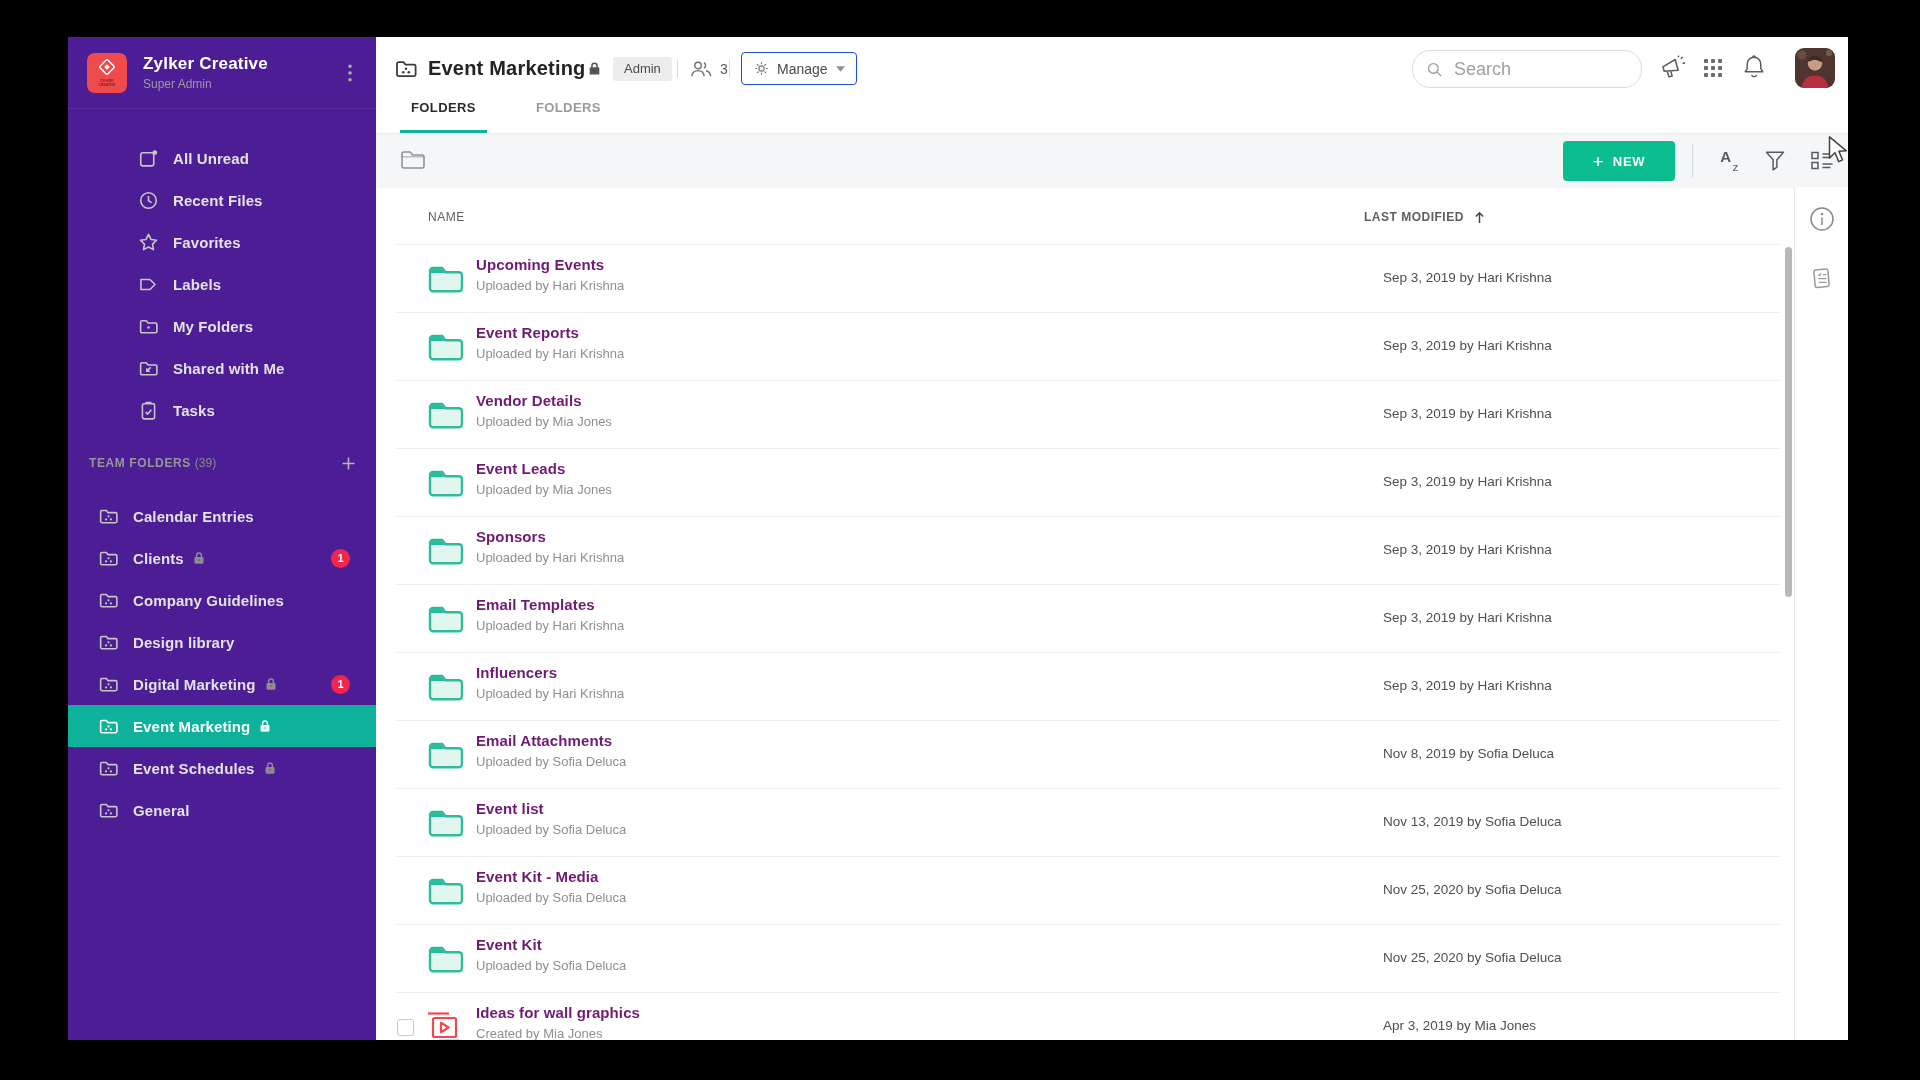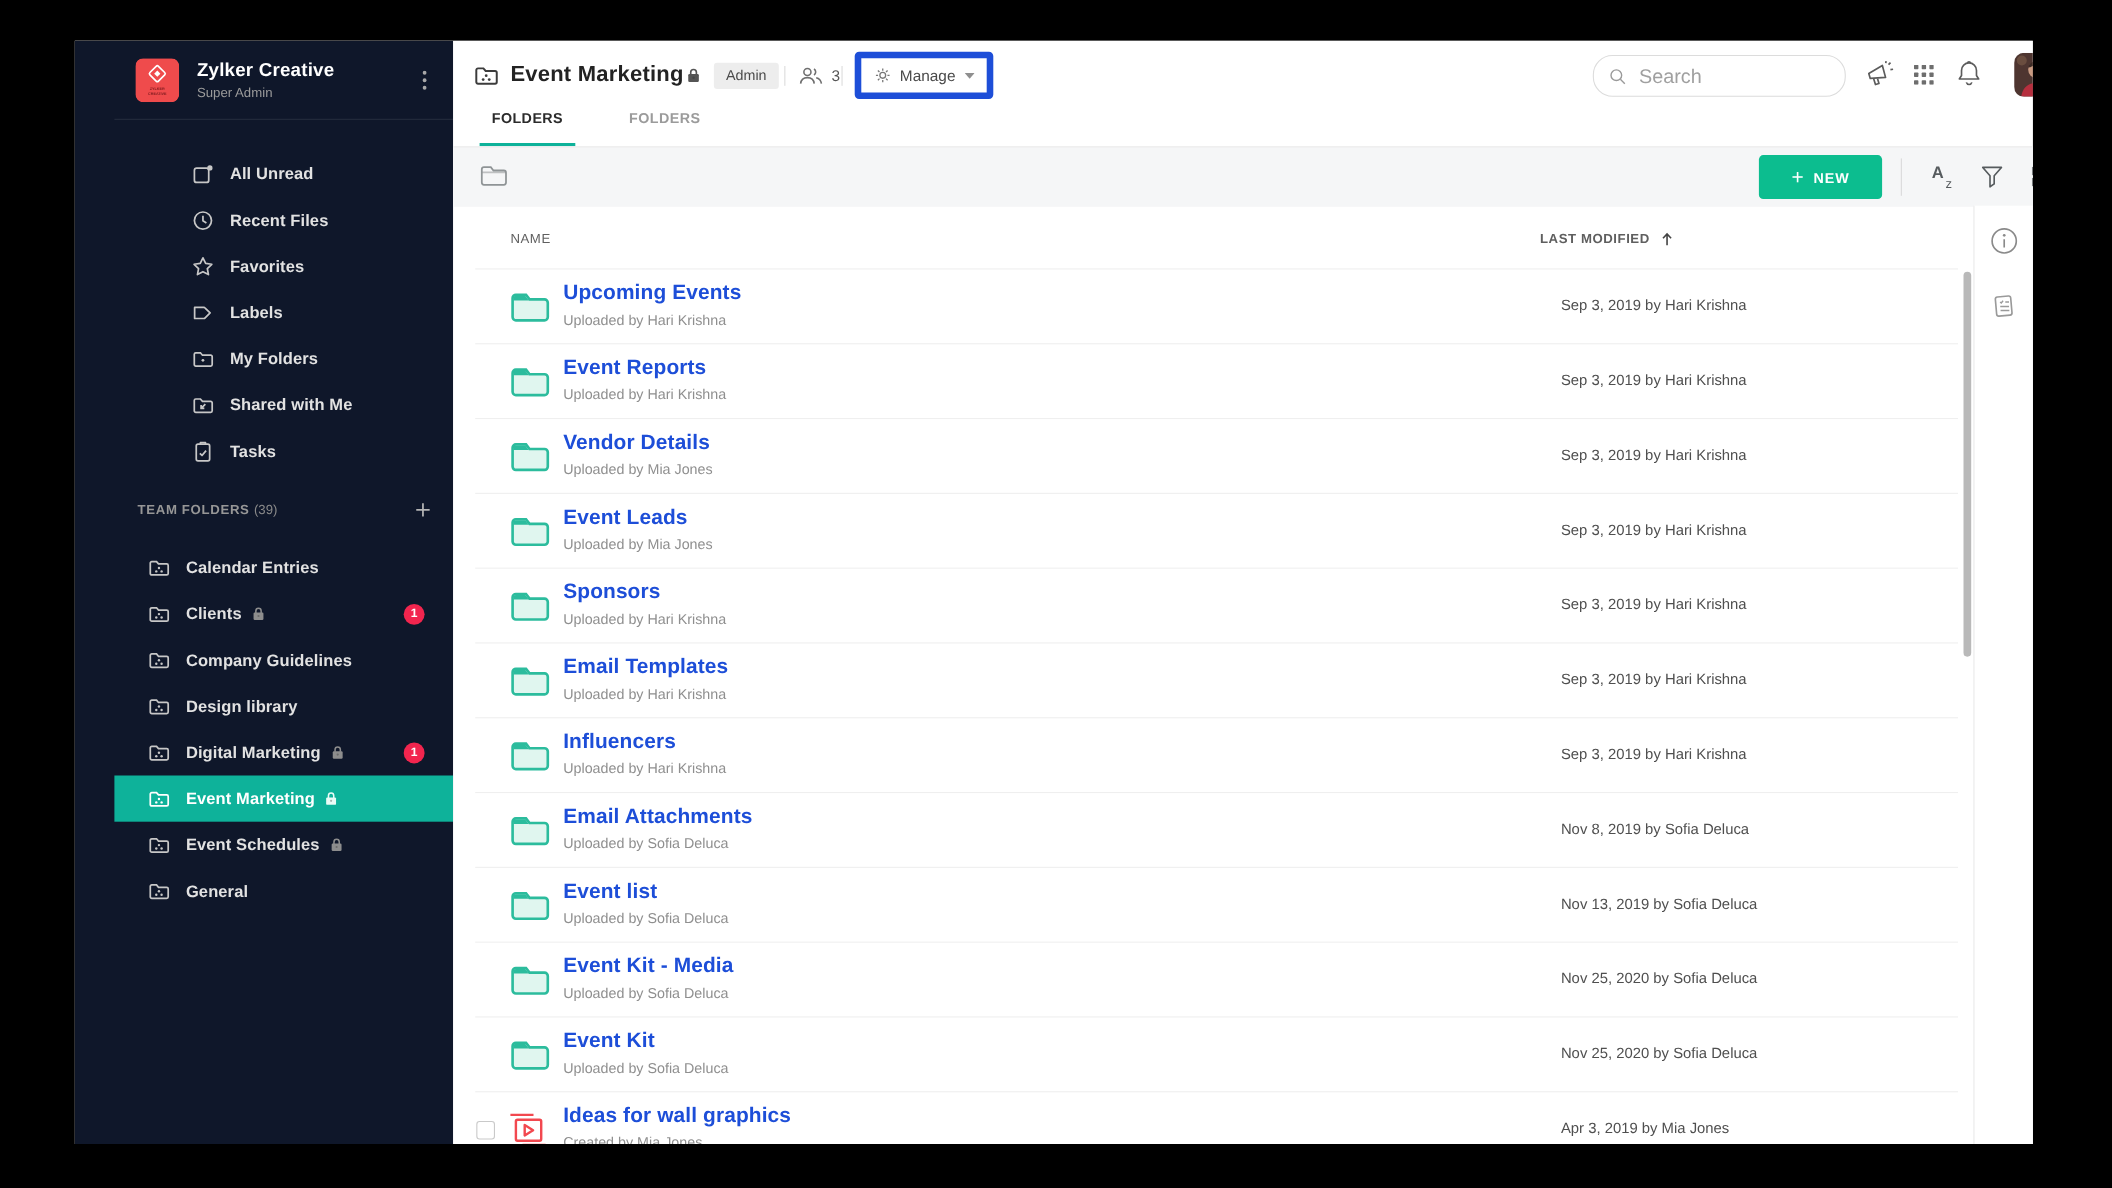--- a/index.html
+++ b/index.html
@@ -1,19 +1,19 @@
 <!DOCTYPE html>
 <html style="--accent: #0EB29A; --newbtn: #0CBD8F; --badge: #F2254E;"><head>
 <meta charset="utf-8">
 <style>
   html,body{margin:0;padding:0;background:#000;width:1920px;height:1080px;overflow:hidden;
     font-family:"Liberation Sans",sans-serif;-webkit-font-smoothing:antialiased;}
   .window{position:absolute;left:68px;top:37px;width:1780px;height:1003px;background:#fff;display:flex;overflow:hidden;}
   
-  .sidebar{position:relative;width:308px;flex:0 0 308px;background:#0f172a;color:#dedede;overflow:hidden;padding-left:36px;}
+  .sidebar{position:relative;width:308px;flex:0 0 308px;background:#4c1d95;color:#dedede;overflow:hidden;}
   .ws-header{height:71px;display:flex;align-items:center;padding:0 16px 0 19px;border-bottom:1px solid rgba(255,255,255,.08);}
   .ws-logo{width:40px;height:40px;border-radius:7px;overflow:hidden;flex:0 0 40px;}
   .ws-text{margin-left:16px;flex:1;min-width:0;}
   .ws-name{font-size:17px;font-weight:700;color:#fff;letter-spacing:.2px;}
   .ws-role{font-size:12px;color:#9b9b9b;margin-top:3px;}
   .kebab{width:20px;color:#a8a8a8;cursor:pointer;display:flex;justify-content:center;}
   .kebab svg{width:4px;height:18px;}
   .nav{margin-top:28px;margin-left:40px;}
   .nav-item{position:relative;height:42px;display:flex;align-items:center;cursor:pointer;}
   .nav-icon{position:absolute;left:30px;width:21px;height:21px;color:#c7c7c7;display:flex;}
@@ -44,21 +44,21 @@
   .tb-folder-icon svg{width:26px;height:24px;}
   .page-title{position:absolute;left:52px;font-size:20px;font-weight:700;color:#232323;letter-spacing:.2px;white-space:nowrap;}
   .title-lock{position:absolute;left:212px;width:13px;height:15px;color:#555;}
   .title-lock svg{width:13px;height:15px;}
   .admin-badge{position:absolute;left:237px;height:24px;padding:0 11px;background:#ededed;border-radius:3px;
     font-size:13px;color:#4a4a4a;display:flex;align-items:center;}
   .v-div{position:absolute;width:1px;height:18px;background:#dcdcdc;top:23px;}
   .members{position:absolute;left:313px;display:flex;align-items:center;cursor:pointer;}
   .members .ppl{width:25px;height:19px;color:#6f6f6f;display:flex;}
   .members .cnt{margin-left:6px;font-size:14px;color:#555;}
-  .manage-btn{position:absolute;left:365px;height:31px;border:6px solid #1d4ed8;border-radius:4px;display:flex;
+  .manage-btn{position:absolute;left:365px;height:31px;border:1px solid #1d4ed8;border-radius:4px;display:flex;
     align-items:center;padding:0 11px;cursor:pointer;background:#fff;}
   .manage-btn .g{width:17px;height:17px;color:#787878;display:flex;}
   .manage-btn .t{margin:0 8px 0 7px;font-size:14px;color:#4a4a4a;}
   .manage-btn .c{width:9px;height:6px;color:#8f8f8f;display:flex;}
   .search-box{position:absolute;left:1036px;top:13px;width:228px;height:36px;border:1px solid #dcdcdc;border-radius:18px;
     display:flex;align-items:center;background:#fff;}
   .search-box .s-ic{margin-left:13px;width:17px;height:17px;color:#9a9a9a;display:flex;}
   .search-box input{border:none;outline:none;background:transparent;margin-left:9px;font-size:18px;color:#333;width:160px;
     font-family:"Liberation Sans",sans-serif;}
   .search-box input::placeholder{color:#a0a0a0;}
@@ -99,21 +99,21 @@
   .th{position:absolute;top:23px;font-size:12px;color:#5f5f5f;letter-spacing:.5px;font-weight:400;}
   .th-name{left:52px;}
   .th-mod{left:988px;cursor:pointer;display:flex;align-items:flex-end;font-weight:bold;}
   .th-mod .up{margin-left:10px;width:11px;height:13px;color:#444;display:flex;}
   .row{position:relative;height:68px;cursor:pointer;}
   .cell-check{position:absolute;left:21px;top:26px;width:15px;height:15px;border:1.5px solid #c9c9c9;border-radius:3px;background:#fff;}
   .cell-icon{position:absolute;left:52px;top:19px;width:36px;height:30px;display:flex;}
   .cell-icon.vid{left:50px;top:17px;width:36px;height:34px;}
   .cell-icon svg{width:100%;height:100%;}
   .cell-text{position:absolute;left:100px;top:11px;}
-  .r-name{font-size:19px;font-weight:700;color:#1d4ed8;letter-spacing:.1px;}
+  .r-name{font-size:15px;font-weight:700;color:#701a75;letter-spacing:.1px;}
   .r-sub{font-size:13px;color:#8f8f8f;margin-top:5px;}
   .cell-date{position:absolute;left:1007px;top:25px;font-size:13.5px;color:#4f4f4f;}
 </style>
 </head>
 <body>
 
 <div class="window">
 
   <div class="sidebar">
     <div class="ws-header">

